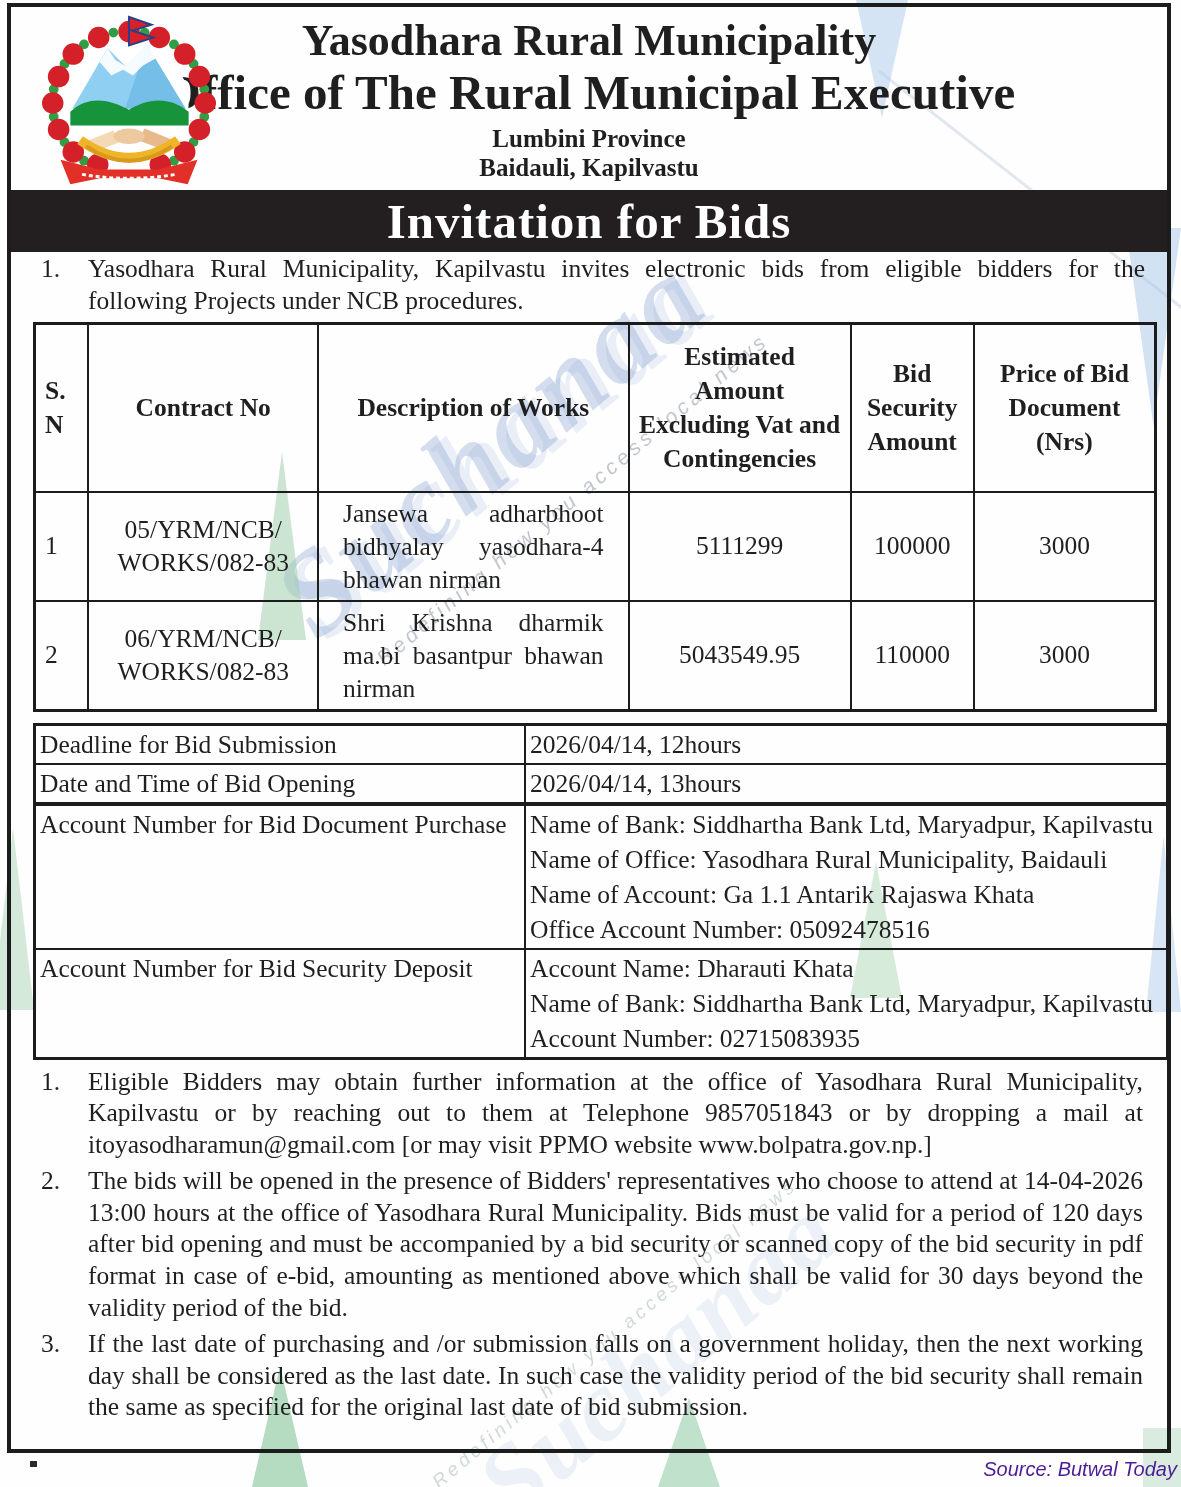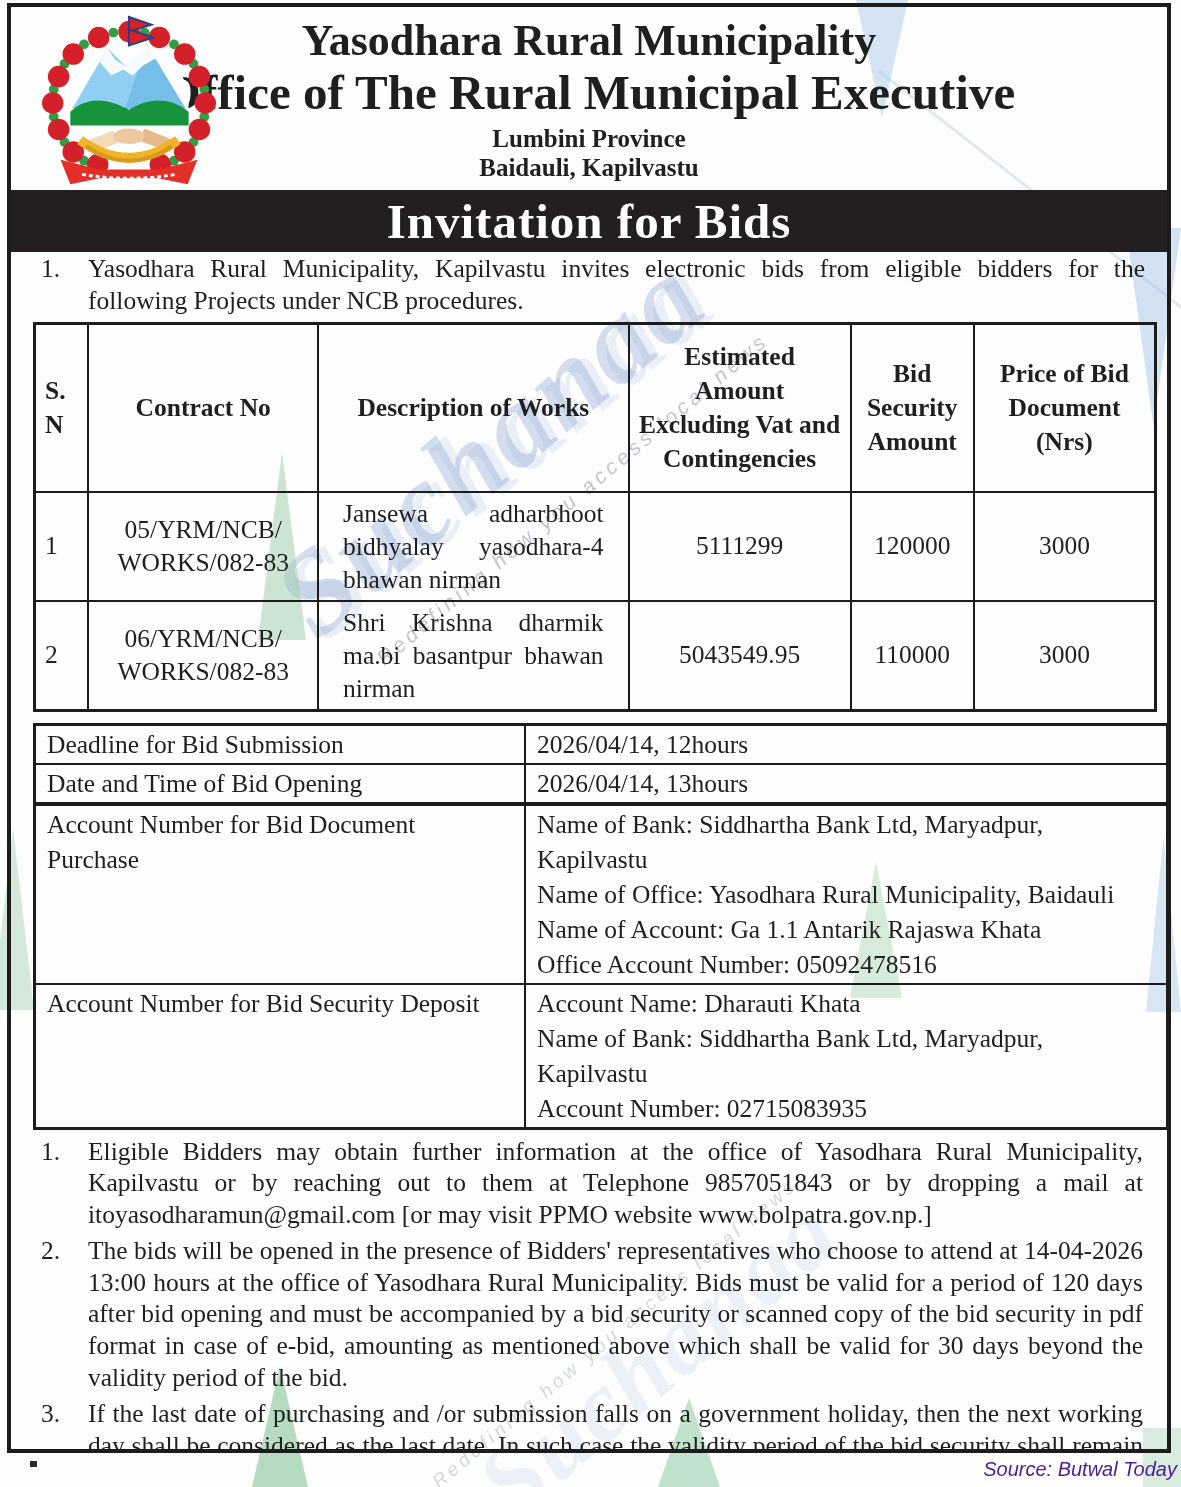--- a/index.html
+++ b/index.html
@@ -78,21 +78,21 @@
   .bids tbody tr.r2{height:106px;}
   .bids td.sn{text-align:left;vertical-align:middle;}
   .bids td.contract{text-align:center;vertical-align:middle;white-space:pre-line;line-height:33px;}
   .bids td.desc{text-align:justify;vertical-align:middle;line-height:33px;padding:4px 24px;}
   .bids td.amt{text-align:center;vertical-align:middle;}
 
   .details{
     width:1136px;margin:11px 0 0 22px;
     border:3px solid #1c1c1c;
   }
-  .details td{border:2px solid #1c1c1c;padding:1px 11px;font-size:25.5px;line-height:35px;vertical-align:top;}
+  .details td{border:2px solid #1c1c1c;padding:1px 4px;font-size:25.5px;line-height:35px;vertical-align:top;}
   .details tr.d1{height:38px;}
   .details tr.d2{height:38px;}
   .details tr.d2 td{border-bottom-width:4px;}
   .details tr.d3{height:142px;}
   .details tr.d4{height:108px;}
 
   .notes{margin:6px 24px 0 30px;}
   .note{font-size:25.5px;line-height:31.6px;margin-bottom:5px;}
 
   .source-credit{
@@ -214,21 +214,21 @@
         <th>Price of Bid Document (Nrs)</th>
       </tr>
     </thead>
     <tbody>
       <tr class="r1">
         <td class="sn">1</td>
         <td class="contract">05/YRM/NCB/
 WORKS/082-83</td>
         <td class="desc">Jansewa adharbhoot bidhyalay yasodhara-4 bhawan nirman</td>
         <td class="amt">5111299</td>
-        <td class="amt">120000</td>
+        <td class="amt">100000</td>
         <td class="amt">3000</td>
       </tr>
       <tr class="r2">
         <td class="sn">2</td>
         <td class="contract">06/YRM/NCB/
 WORKS/082-83</td>
         <td class="desc">Shri Krishna dharmik ma.bi basantpur bhawan nirman</td>
         <td class="amt">5043549.95</td>
         <td class="amt">110000</td>
         <td class="amt">3000</td>

